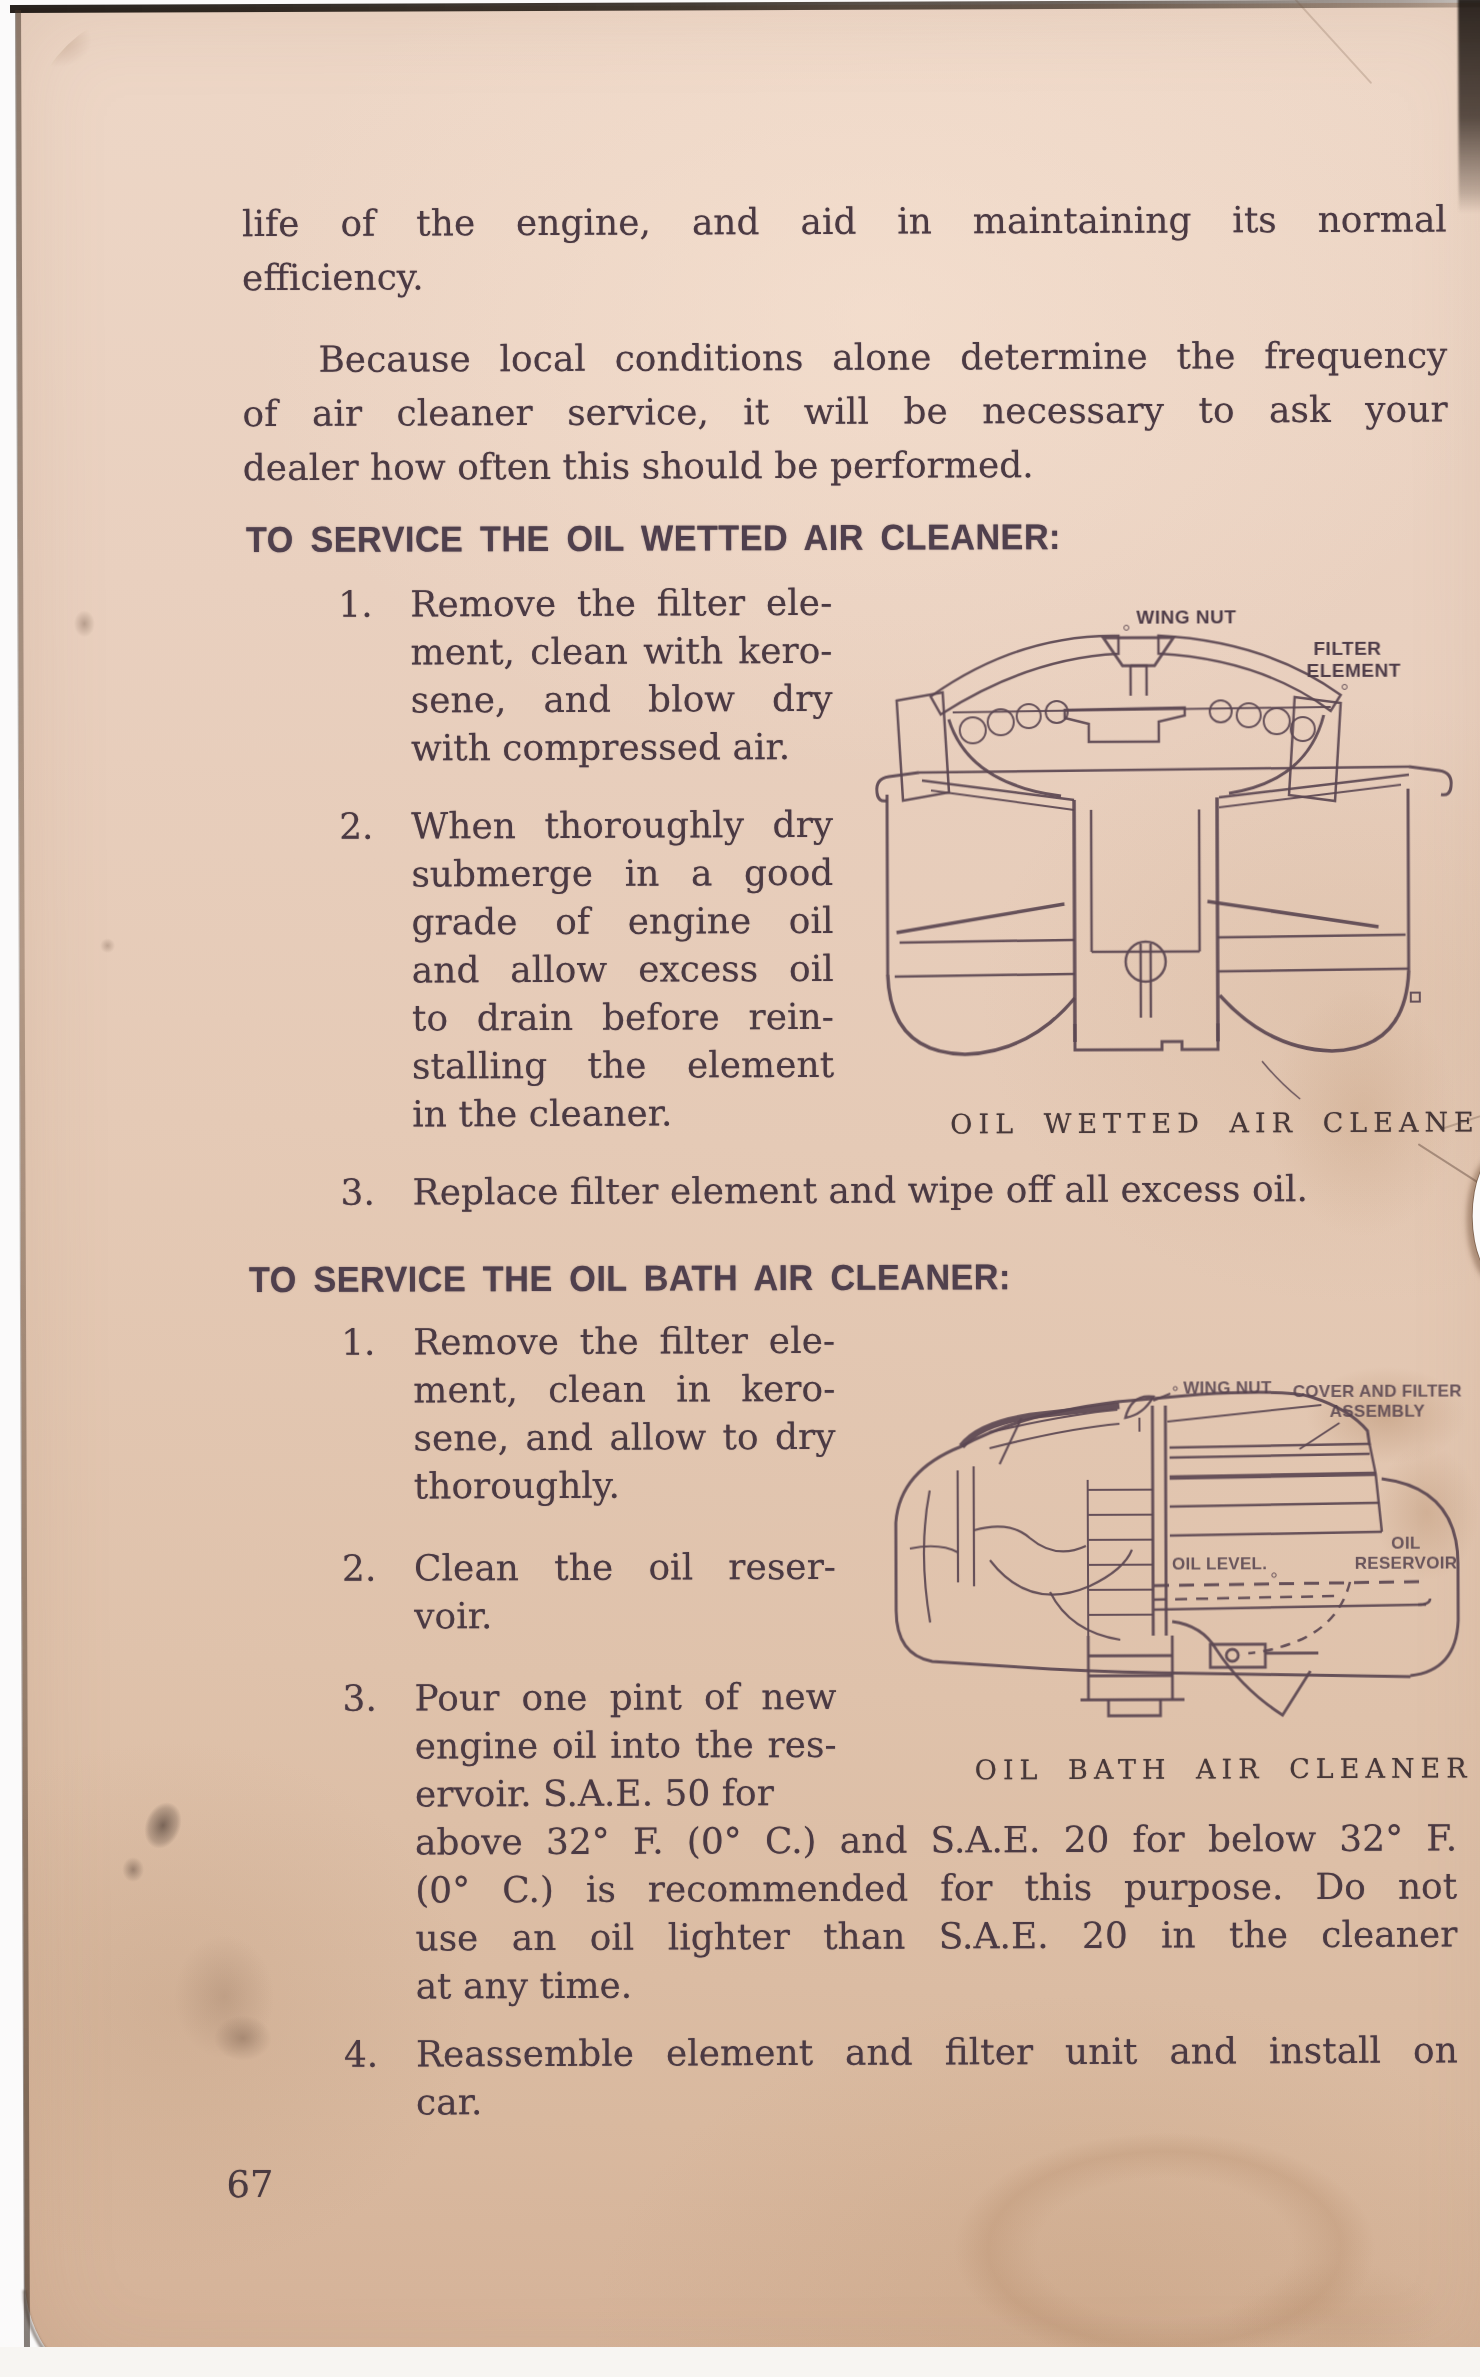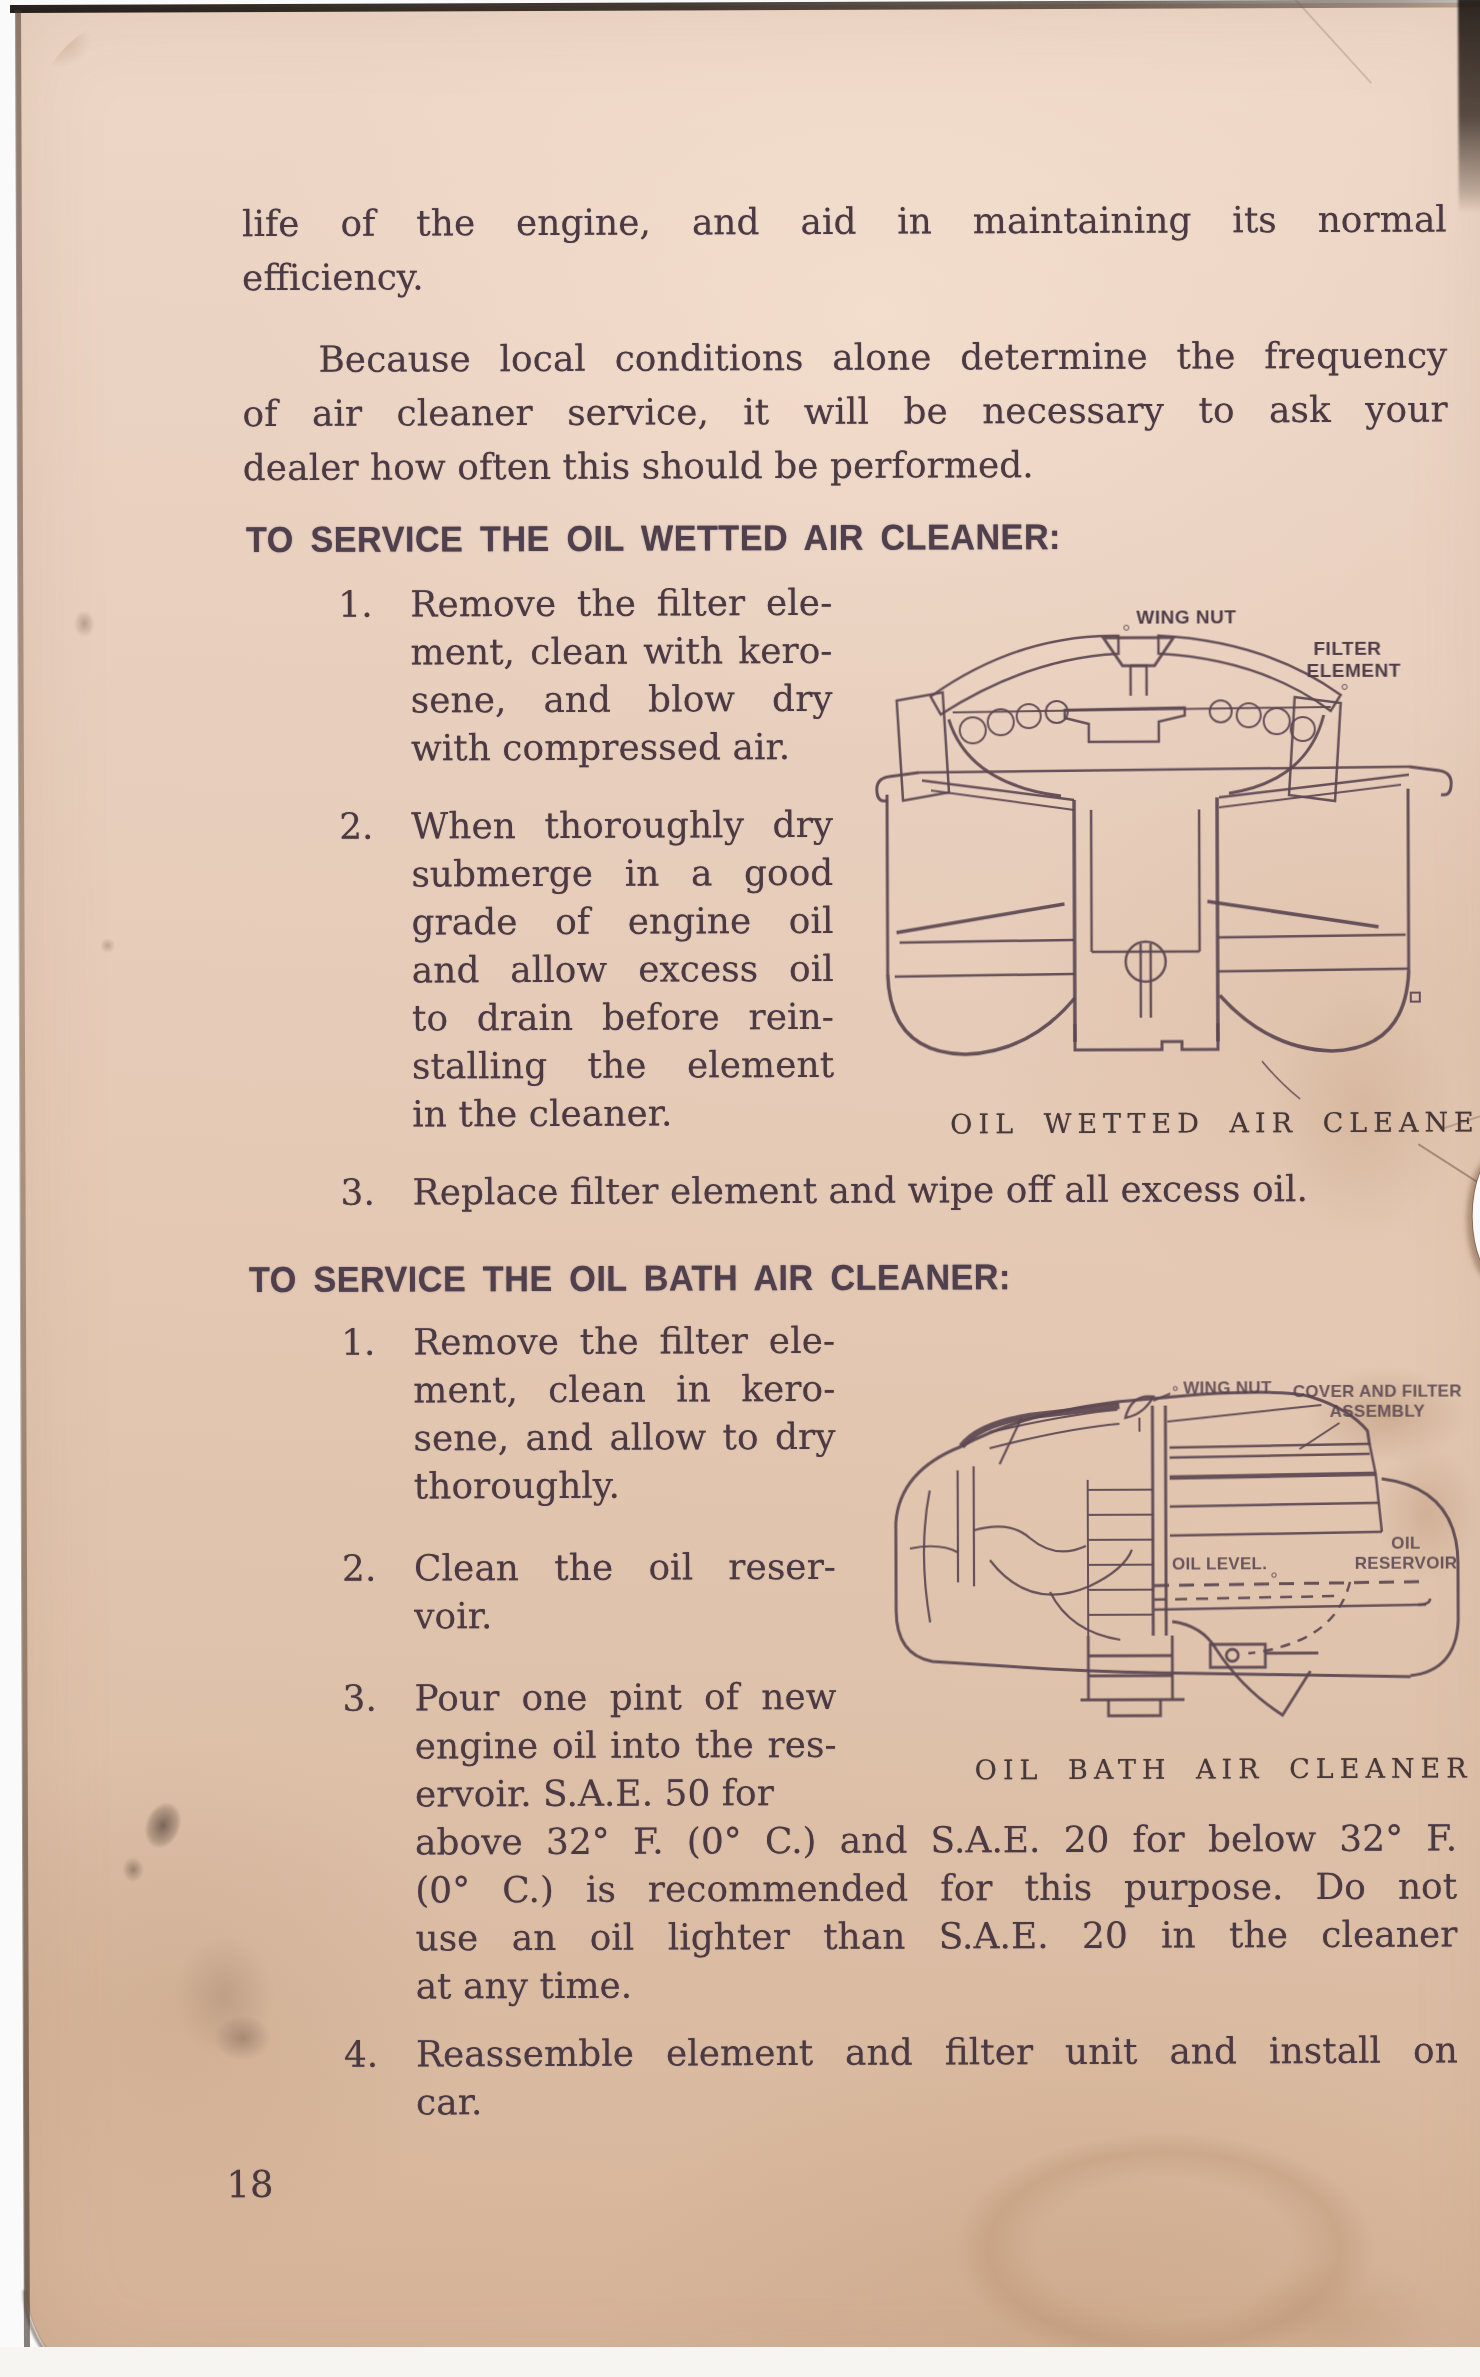--- a/index.html
+++ b/index.html
@@ -290,15 +290,15 @@
         <path d="M218,286 L302,286 M218,306 L302,306 M210,330 L314,330"></path>
         <path d="M238,330 L238,346 L290,346 L290,330"></path>
         <path d="M302,252 Q332,256 346,280 Q372,320 412,346 L440,302"></path>
         <path d="M340,275 L395,275 L395,298 L340,298 Z"></path>
         <path d="M395,284 L448,284"></path>
         <circle cx="362" cy="286" r="6"></circle>
       </g>
     </svg>
     <div class="caption" style="left:952px;top:1750px;">OIL BATH AIR CLEANER</div>
 
-    <div class="pagenum">18</div>
+    <div class="pagenum">67</div>
   </div>
 </div>
 
 </body></html>

